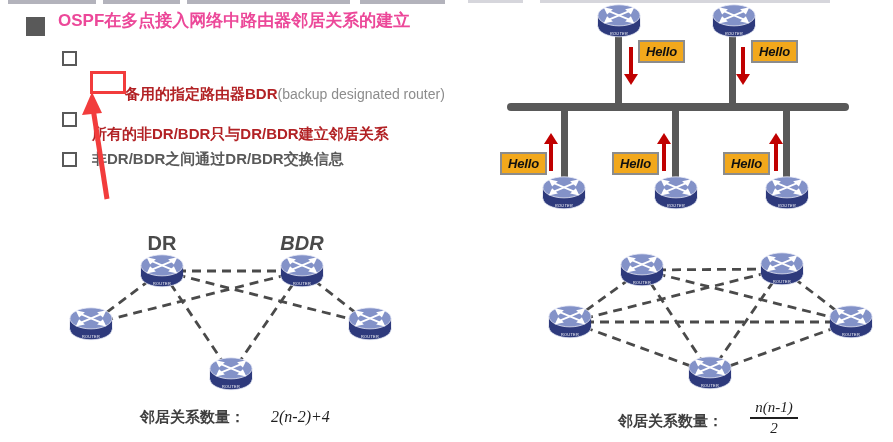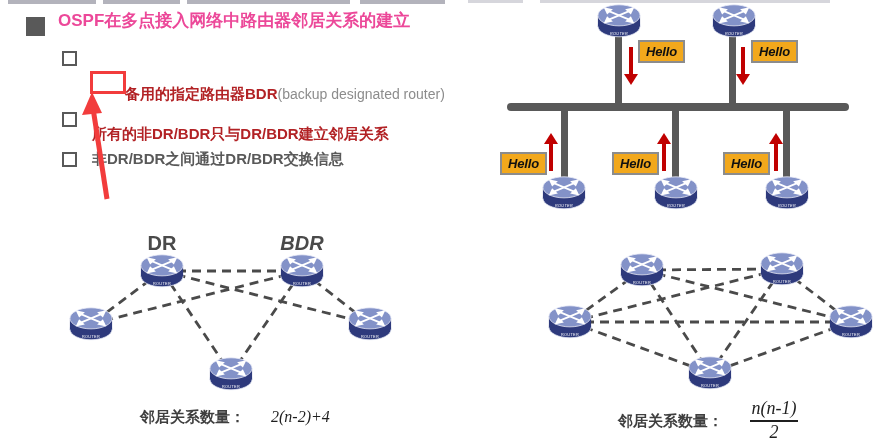--- a/index.html
+++ b/index.html
@@ -43,21 +43,21 @@
   .varrow.up .head { position:absolute; left:0; top:0; width:0; height:0;
     border-left:7px solid transparent; border-right:7px solid transparent; border-bottom:11px solid #C00000; }
 
   
   .graph { position:absolute; width:423px; height:170px; }
   .graph svg.edges { position:absolute; left:0; top:0; }
   .node-label { position:absolute; font-size:20px; font-weight:bold; color:#4A4A4A; text-align:center; }
 
   .caption { position:absolute; font-size:15px; font-weight:bold; color:#3F3F3F; white-space:nowrap; }
   .formula { position:absolute; font-family:"Liberation Serif","DejaVu Serif",serif; font-style:italic; font-size:16px; color:#1F1F1F; white-space:nowrap; }
-  .frac { position:absolute; width:52px; text-align:center; font-family:"Liberation Serif","DejaVu Serif",serif; font-style:italic; font-size:18px; color:#1F1F1F; line-height:1.1; }
+  .frac { position:absolute; width:52px; text-align:center; font-family:"Liberation Serif","DejaVu Serif",serif; font-style:italic; font-size:15px; color:#1F1F1F; line-height:1.1; }
   .frac .bar { height:2px; background:#1F1F1F; margin:1px 2px; }
 </style>
 </head>
 <body>
 
 <div class="stage">
 
   <div class="strip" style="left:8px;   width:88px;"></div>
   <div class="strip" style="left:103px; width:77px;"></div>
   <div class="strip" style="left:187px; width:163px;"></div>

